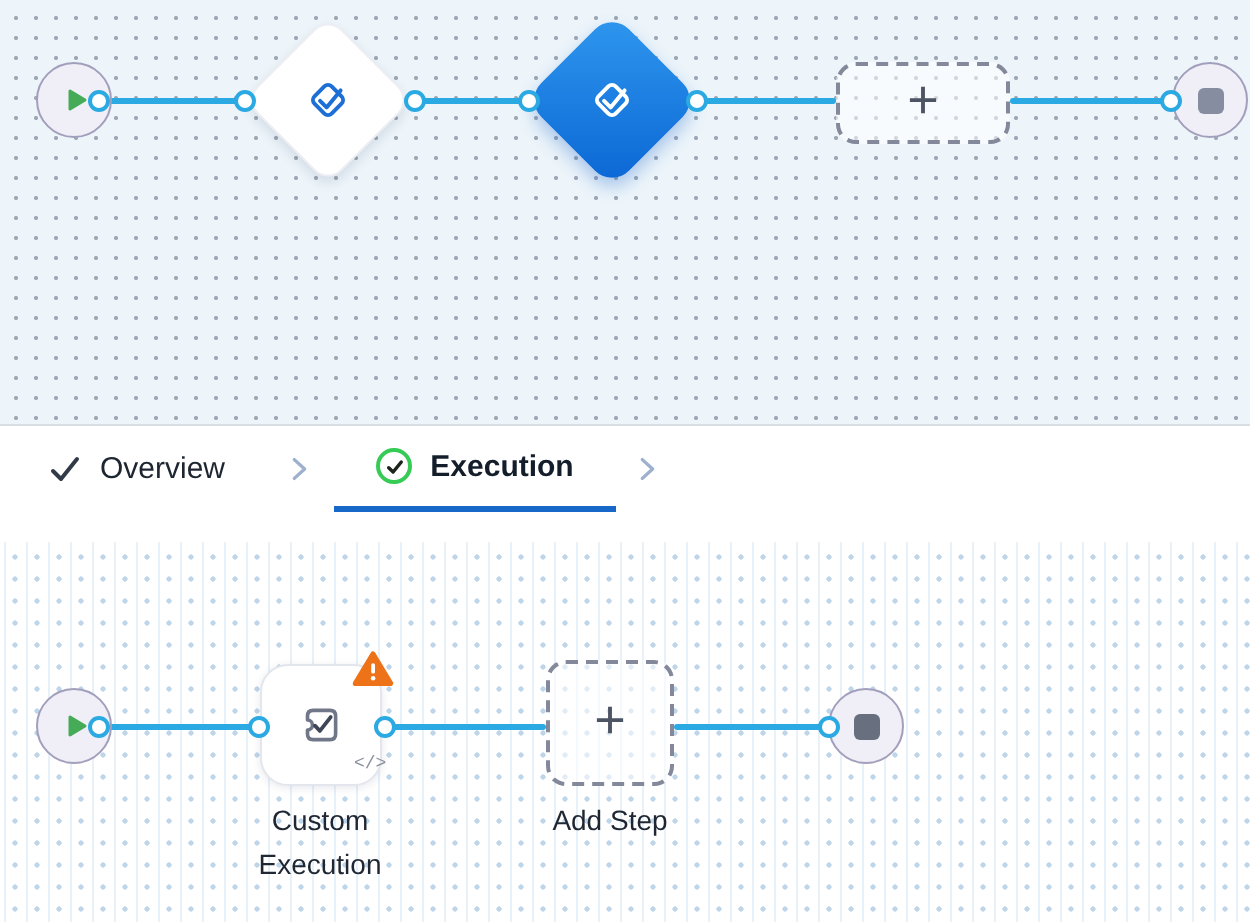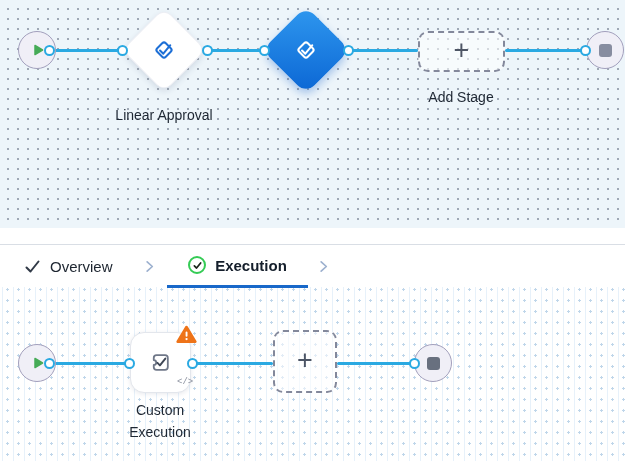--- a/index.html
+++ b/index.html
@@ -69,21 +69,21 @@
     box-shadow:0 1px 4px rgba(25,39,80,.10);
     display:flex;align-items:center;justify-content:center;z-index:3;
   }
   #warning-badge{position:absolute;left:176px;top:54px;z-index:7;}
   #code-badge{
     position:absolute;left:177px;top:106px;z-index:5;
     font-family:"Liberation Mono",monospace;font-size:9px;color:#8a909e;
   }
   
   #tab-bar{
-    position:absolute;left:0;top:244px;width:625px;height:43px;
+    position:absolute;left:0;top:212px;width:625px;height:43px;
     background:#fff;border-top:1px solid #d9dee5;box-sizing:border-box;z-index:10;text-decoration:underline;
   }
   .tab{
     position:absolute;top:0;height:43px;display:flex;align-items:center;gap:9px;
     font-size:15px;color:#1d2530;box-sizing:border-box;cursor:pointer;white-space:nowrap;
   }
   .tab.active{font-weight:700;color:#141e2b;border-bottom:3px solid #1868c9;}
   #tab-overview{left:24px;}
   #tab-execution{left:167px;width:141px;justify-content:center;text-align:right;}
   #tab-advanced{left:362px;}
@@ -116,35 +116,33 @@
     </div>
 
     <div class="diamond" id="diamond-linear">
       <span class="icon-wrap">
         <svg width="28" height="28" viewBox="0 0 24 24" fill="none">
           <rect x="6.8" y="6.8" width="10.4" height="10.4" rx="2.2" transform="rotate(-45 12 12)" stroke="#1d6fd6" stroke-width="1.7"></rect>
           <path d="M8.6 12.4 L11.4 15.2 L17.4 7.9" stroke="#1d6fd6" stroke-width="1.7" stroke-linecap="round" stroke-linejoin="round"></path>
         </svg>
       </span>
     </div>
-    <div class="node-label" style="left:104px;top:104px;width:120px;">Linear Approval</div>
 
     <div class="diamond" id="diamond-custom">
       <span class="icon-wrap">
         <svg width="28" height="28" viewBox="0 0 24 24" fill="none">
           <rect x="6.8" y="6.8" width="10.4" height="10.4" rx="2.2" transform="rotate(-45 12 12)" stroke="#ffffff" stroke-width="1.7"></rect>
           <path d="M8.6 12.4 L11.4 15.2 L17.4 7.9" stroke="#ffffff" stroke-width="1.7" stroke-linecap="round" stroke-linejoin="round"></path>
         </svg>
       </span>
     </div>
 
     <div class="dashed-box" style="left:418px;top:31px;width:87px;height:41px;">
       <span class="plus-glyph">+</span>
     </div>
-    <div class="node-label" style="left:416px;top:86px;width:90px;">Add Stage</div>
 
     <div class="terminal" style="left:586px;top:31px;">
       <span class="stop-square light"></span>
     </div>
 
     <div class="port" style="left:43.5px;top:44.5px;"></div>
     <div class="port" style="left:116.5px;top:44.5px;"></div>
     <div class="port" style="left:201.5px;top:44.5px;"></div>
     <div class="port" style="left:258.5px;top:44.5px;"></div>
     <div class="port" style="left:342.5px;top:44.5px;"></div>
@@ -213,20 +211,21 @@
         <rect x="9.6" y="6.6" width="1.9" height="5.2" rx="0.95" fill="#ffffff"></rect>
         <circle cx="10.55" cy="14.1" r="1.15" fill="#ffffff"></circle>
       </svg>
     </span>
     <span id="code-badge">&lt;/&gt;</span>
     <div class="node-label" style="left:120px;top:128px;width:80px;">Custom Execution</div>
 
     <div class="dashed-box" style="left:273px;top:59px;width:64px;height:63px;">
       <span class="plus-glyph">+</span>
     </div>
+    <div class="node-label" style="left:265px;top:128px;width:80px;">Add Step</div>
 
     <div class="terminal" style="left:414px;top:73px;">
       <span class="stop-square dark"></span>
     </div>
 
     <div class="port" style="left:43.5px;top:86.5px;"></div>
     <div class="port" style="left:123.5px;top:86.5px;"></div>
     <div class="port" style="left:186.5px;top:86.5px;"></div>
     <div class="port" style="left:408.5px;top:86.5px;"></div>
   </div>

